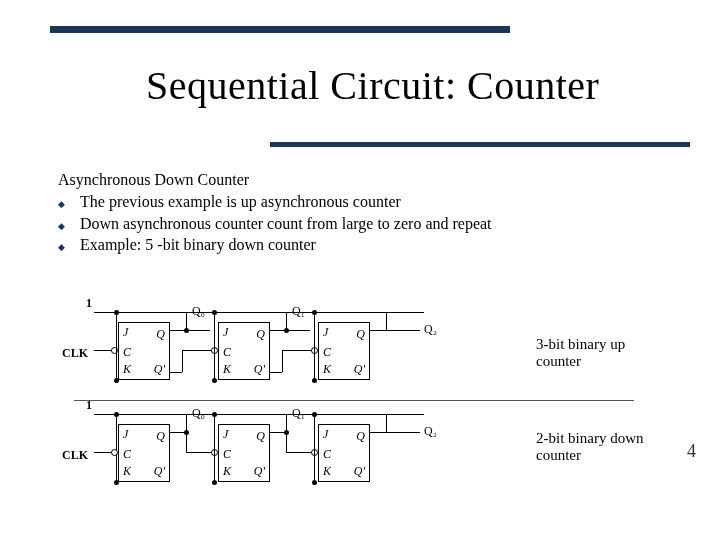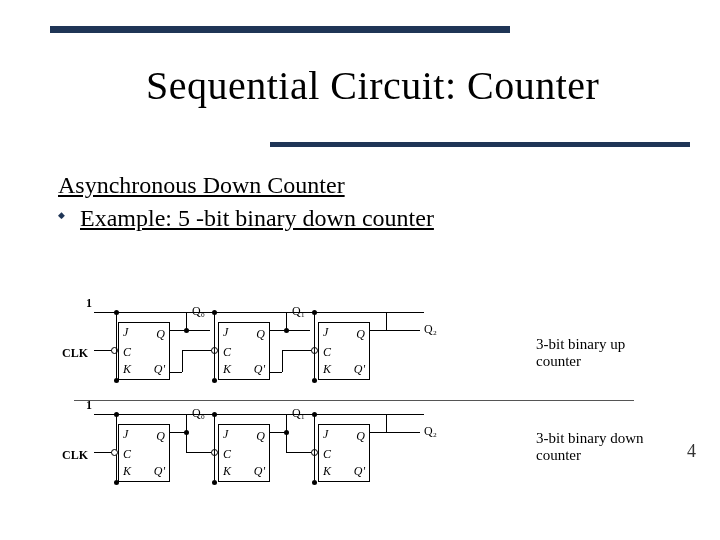--- a/index.html
+++ b/index.html
@@ -2,21 +2,21 @@
 <html><head>
 <meta charset="utf-8">
 <style>
   * { box-sizing: border-box; margin: 0; padding: 0; }
   html, body { width: 720px; height: 540px; background: #fff; font-family: "Times New Roman", Times, serif; color: #000; overflow: hidden; }
   .slide { position: relative; width: 720px; height: 476px; }
   .top-rule { position: absolute; left: 50px; top: 26px; width: 460px; height: 7px; background: #1f3556; }
   .title-wrap { position: absolute; left: 146px; top: 62px; width: 500px; }
   .title { font-size: 40px; font-weight: 400; letter-spacing: 0.5px; }
   .sub-rule { position: absolute; left: 270px; top: 142px; width: 420px; height: 5px; background: #1f3556; }
-  .body { position: absolute; left: 58px; top: 170px; width: 605px; font-size: 24px; line-height: 1.28; text-decoration: underline; }
+  .body { position: absolute; left: 58px; top: 170px; width: 605px; font-size: 16px; line-height: 1.28; }
   .body .subtitle { margin-bottom: 2px; }
   .body ul { list-style: none; padding: 0; }
   .body li { position: relative; padding-left: 22px; margin: 1px 0; }
   .body li::before { content: "◆"; position: absolute; left: 0; top: 7px; font-size: 9px; color: #1f3556; }
   .diagram { position: absolute; left: 94px; top: 310px; width: 570px; }
   .page-num { position: absolute; right: 24px; bottom: 14px; font-size: 18px; color: #333; }
 
   
   .circuit { position: relative; height: 80px; margin-bottom: 12px; }
   .ff { position: absolute; width: 52px; height: 58px; border: 1px solid #000; background: #fff; top: 12px; font-size: 12px; font-family: Georgia, serif; }
@@ -42,20 +42,22 @@
 <div class="slide">
   <div class="top-rule"></div>
   <div class="title-wrap">
     <div class="title">Sequential Circuit: Counter</div>
   </div>
   <div class="sub-rule"></div>
 
   <div class="body">
     <div class="subtitle">Asynchronous Down Counter</div>
     <ul>
+      <li>The previous example is up asynchronous counter</li>
+      <li>Down asynchronous counter count from large to zero and repeat</li>
       <li>Example: 5 -bit binary down counter</li>
     </ul>
   </div>
 
   <div class="diagram">
 
     <div class="circuit">
 
       <div class="wire wire-h" style="left:0;top:2px;width:330px"></div>
       <span class="lbl bold" style="left:-8px;top:-14px">1</span>
@@ -176,18 +178,18 @@
         <span class="lab j">J</span>
         <span class="lab c">C</span>
         <span class="lab k">K</span>
         <span class="lab q">Q</span>
         <span class="lab qb">Q'</span>
       </div>
       <div class="wire wire-h" style="left:276px;top:20px;width:50px"></div>
       <div class="wire wire-v" style="left:292px;top:2px;height:18px"></div>
       <span class="lbl" style="left:330px;top:12px">Q₂</span>
 
-      <div class="rlabel" style="top:18px">3-bit binary down counter</div>
+      <div class="rlabel" style="top:18px">2-bit binary down counter</div>
     </div>
   </div>
 
   <div class="page-num">4</div>
 </div>
 
 </body></html>

